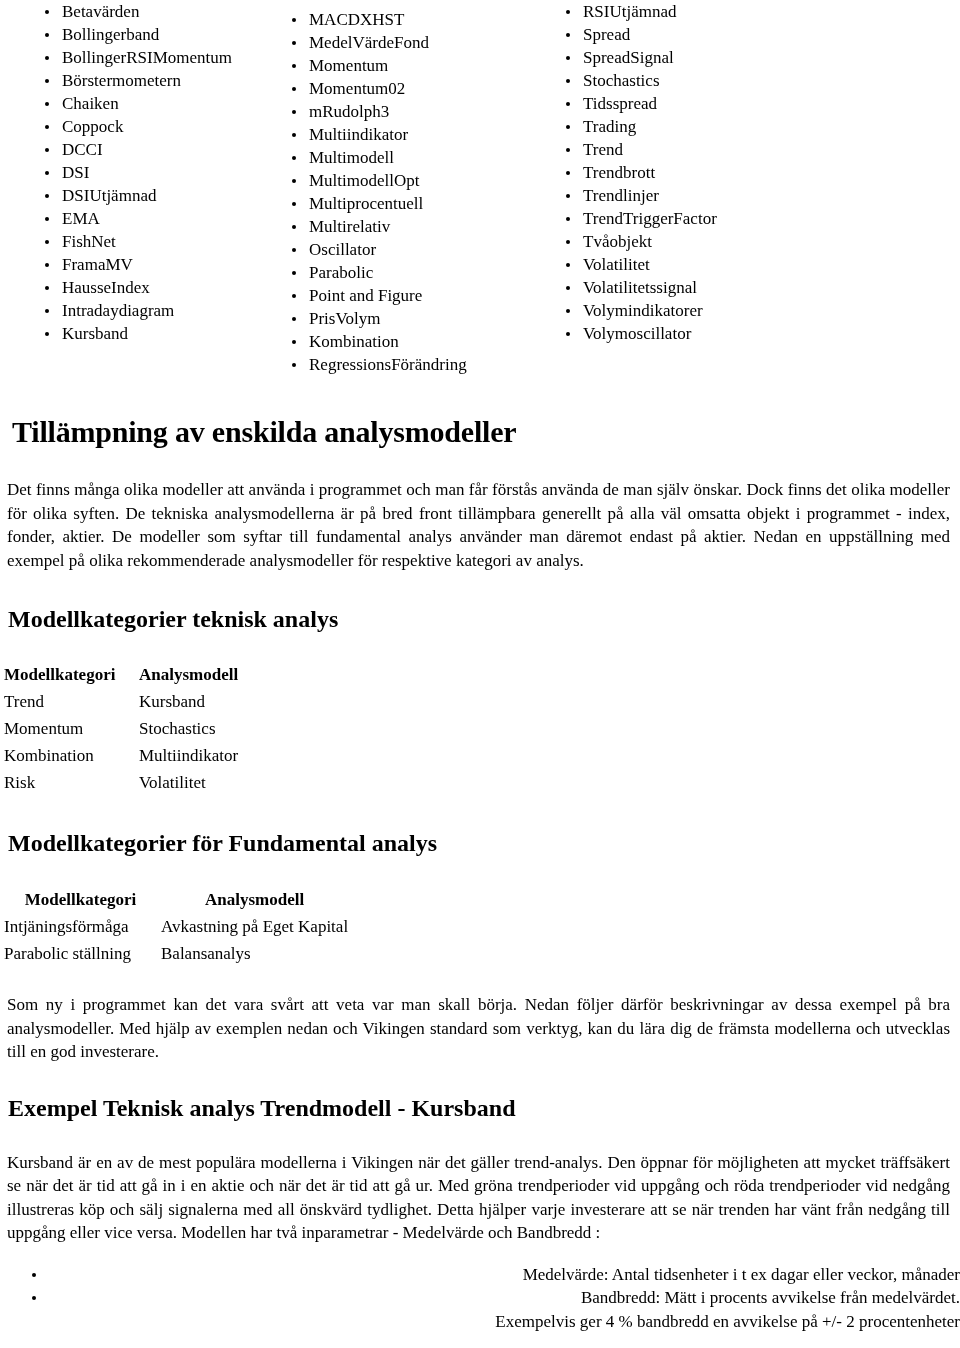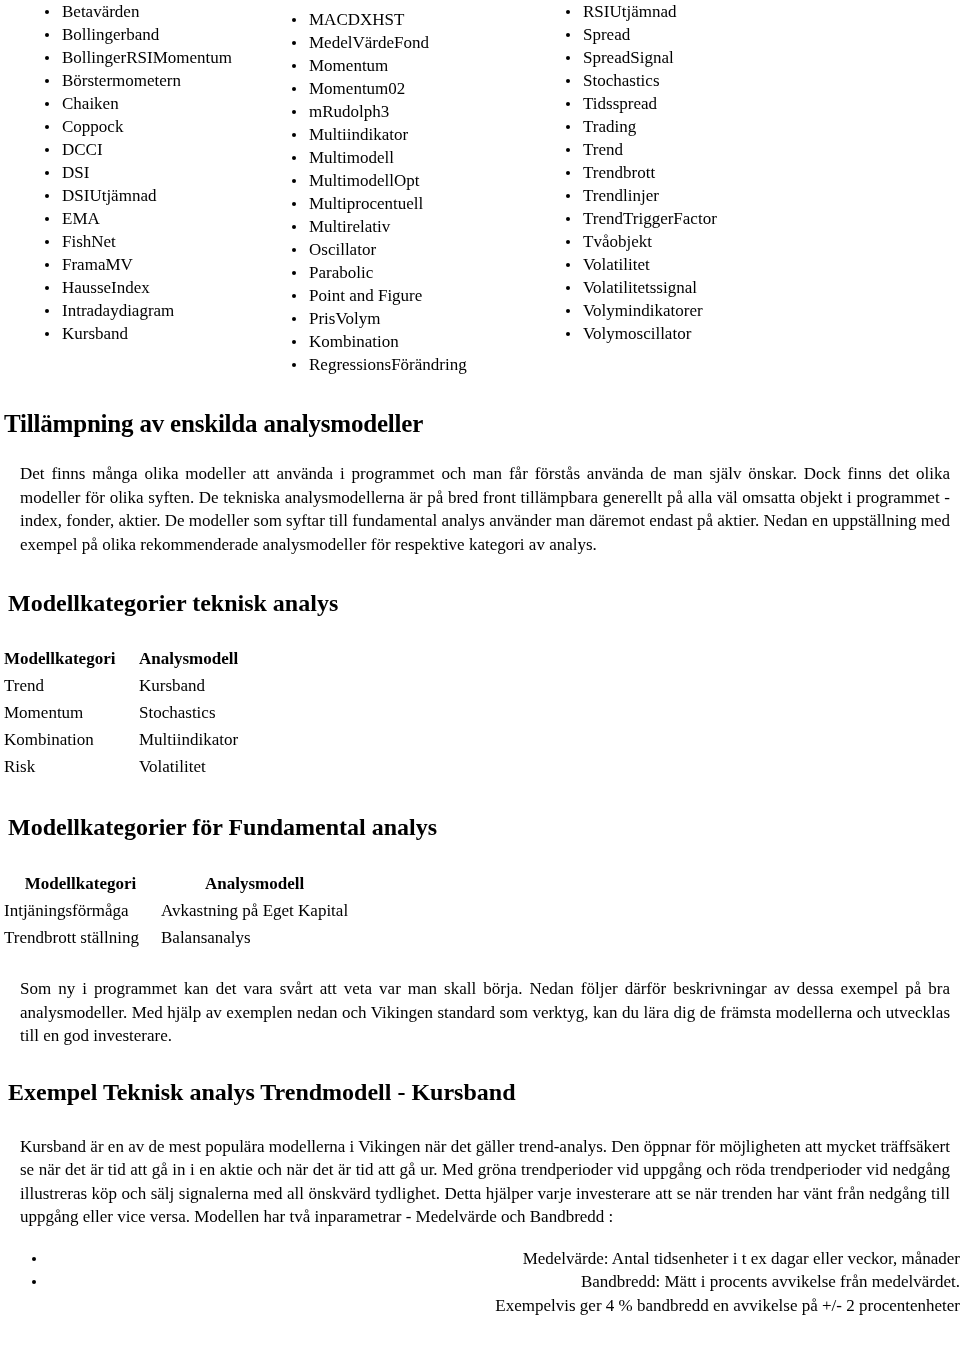--- a/index.html
+++ b/index.html
@@ -47,39 +47,39 @@
     left: 2px;
     top: 10px;
     width: 4px;
     height: 4px;
     background: #000;
     border-radius: 50%;
   }
 
   
   h1.main-heading {
-    margin: 0;
+    margin: 8px;
     padding: 0 0 0 4px;
-    font-size: 25px;
+    font-size: 30px;
     font-weight: bold;
     line-height: 30px;
     letter-spacing: -0.2px;
   }
   h2.sec-heading {
     margin: 4px;
     padding: 0 0 0 4px;
     font-size: 24px;
     font-weight: bold;
     line-height: 26px;
   }
 
   
   p.body {
     margin: 0;
-    padding: 0 10px 0 20px;
+    padding: 0 10px 0 7px;
     font-size: 17px;
     line-height: 23.5px;
     text-align: justify;
   }
 
   
   table.kat {
     border-collapse: collapse;
     margin: 0;
     padding: 0;
@@ -243,21 +243,21 @@
         <th class="c1">Modellkategori</th>
         <th class="c2">Analysmodell</th>
       </tr>
     </thead>
     <tbody id="tbody-fundamental">
         <tr>
           <td class="c1">Intjäningsförmåga</td>
           <td class="c2">Avkastning på Eget Kapital</td>
         </tr>
         <tr>
-          <td class="c1">Trendbrott ställning</td>
+          <td class="c1">Parabolic ställning</td>
           <td class="c2">Balansanalys</td>
         </tr>
       </tbody>
   </table>
 
   <div style="height:26px"></div>
   <p class="body">Som ny i programmet kan det vara svårt att veta var man skall börja. Nedan följer därför beskrivningar av dessa exempel på bra analysmodeller. Med hjälp av exemplen nedan och Vikingen standard som verktyg, kan du lära dig de främsta modellerna och utvecklas till en god investerare.</p>
 
   <div style="height:27px"></div>
   <h2 class="sec-heading">Exempel Teknisk analys Trendmodell - Kursband</h2>

